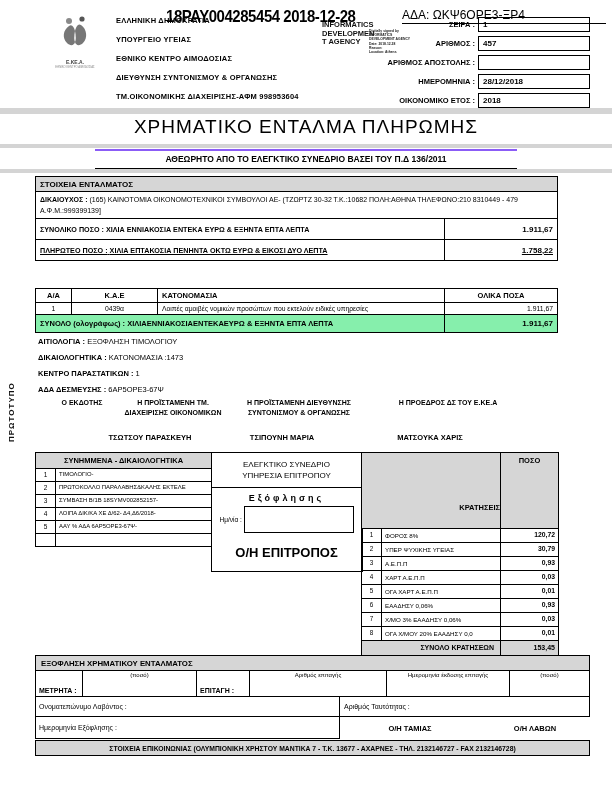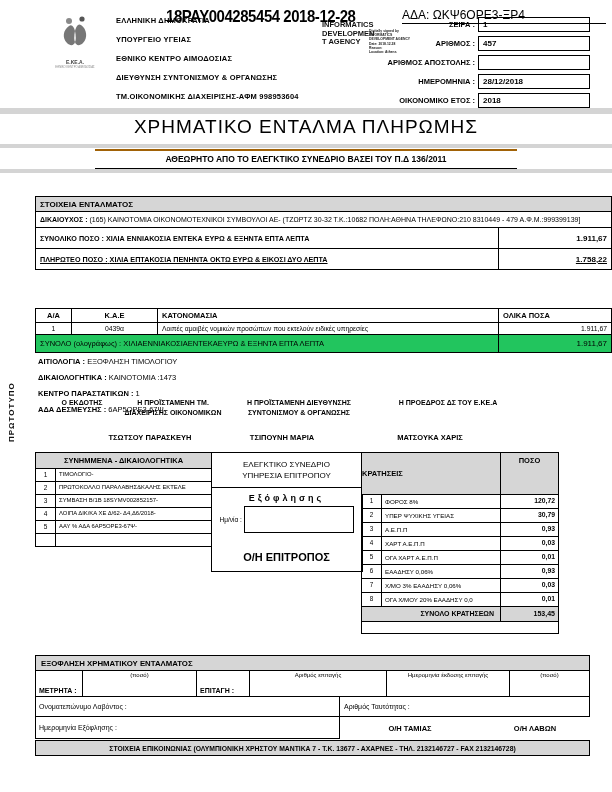--- a/index.html
+++ b/index.html
@@ -19,39 +19,39 @@
   .hlabel{font-size:7.5px;font-weight:bold;margin-right:3px;white-space:nowrap;}
   .hbox{width:106px;height:13px;border:1.3px solid #000;font-size:8px;font-weight:bold;
         display:flex;align-items:center;padding-left:4px;}
   .stamp-big{position:absolute;left:166px;top:7px;font-size:17px;font-weight:bold;
              transform:scaleX(.88);transform-origin:left;white-space:nowrap;letter-spacing:-0.5px;}
   .stamp-ag{position:absolute;left:302px;top:21px;font-size:7.5px;font-weight:bold;line-height:8.5px;color:#111;}
   .stamp-sig{position:absolute;left:349px;top:29px;font-size:3.4px;font-weight:bold;line-height:4.2px;color:#222;width:60px;}
   
   .band{position:absolute;left:0;width:612px;background:#d4d4d4;}
   .doc-title{position:absolute;top:116px;left:0;width:612px;text-align:center;font-size:19px;letter-spacing:1px;}
-  .subtitle{position:absolute;top:149px;left:95px;width:422px;border-top:2px solid #a16207;border-bottom:2px solid #000;
+  .subtitle{position:absolute;top:149px;left:95px;width:422px;border-top:2px solid #8b5cf6;border-bottom:2px solid #000;
             text-align:center;font-size:8.5px;font-weight:bold;padding:3px 0 4px 0;}
   
-  .blk{position:absolute;left:35px;width:577px;box-sizing:border-box;margin-top:20px;}
+  .blk{position:absolute;left:35px;width:523px;box-sizing:border-box;}
   .sechdr{background:#d6d6d6;border:1.5px solid #000;font-size:8px;font-weight:bold;
           padding:2.5px 0 2.5px 4px;box-sizing:border-box;}
   .cellrow{display:flex;border:1.5px solid #000;border-top:none;box-sizing:border-box;}
   .amt{width:113px;border-left:1.5px solid #000;display:flex;align-items:center;justify-content:flex-end;
        padding-right:4px;font-size:8px;font-weight:bold;box-sizing:border-box;}
   .bene{padding:2px 4px;font-size:7px;line-height:11px;}
   .arow-text{flex:1;display:flex;align-items:center;padding-left:4px;font-size:7.2px;font-weight:bold;}
   
   .kae-h{display:flex;border:1.5px solid #000;box-sizing:border-box;font-size:7.5px;font-weight:bold;}
   .kae-r{display:flex;border:1.5px solid #000;border-top:none;box-sizing:border-box;font-size:6.8px;}
   .c-aa{width:36px;border-right:1.5px solid #000;text-align:center;padding:2px 0;box-sizing:border-box;}
   .c-kae{width:86px;border-right:1.5px solid #000;text-align:center;padding:2px 0;box-sizing:border-box;}
   .c-name{flex:1;padding:2px 4px;box-sizing:border-box;}
   .c-amt{width:113px;border-left:1.5px solid #000;text-align:right;padding:2px 4px;box-sizing:border-box;}
-  .kae-t{display:flex;border:1.5px solid #000;border-top:none;background:#22c55e;font-size:7.5px;font-weight:normal;box-sizing:border-box;}
+  .kae-t{display:flex;border:1.5px solid #000;border-top:none;background:#86efac;font-size:7.5px;font-weight:bold;box-sizing:border-box;}
   .kae-t .c-name{padding:4px 4px;}
   .kae-t .c-amt{display:flex;align-items:center;justify-content:flex-end;font-size:8px;}
   
   .iline{font-size:7.5px;height:16px;}
   .iline .lab{font-weight:bold;}
   
   .sig{position:absolute;top:398px;text-align:center;font-size:7px;font-weight:bold;line-height:9.5px;transform:translateX(-50%);}
   .name{position:absolute;top:433px;text-align:center;font-size:7.5px;font-weight:bold;transform:translateX(-50%);white-space:nowrap;}
   .proto{position:absolute;left:7px;top:352px;height:90px;writing-mode:vertical-rl;transform:rotate(180deg);
          font-size:8px;font-weight:bold;letter-spacing:1px;color:#111;}
@@ -62,24 +62,24 @@
   .att-r{display:flex;border:1.5px solid #000;border-top:none;box-sizing:border-box;height:13px;}
   .att-no{width:20px;border-right:1.5px solid #000;text-align:center;font-size:6.5px;padding-top:1.5px;box-sizing:border-box;}
   .att-tx{flex:1;font-size:5.9px;padding:2px 2px 0 3px;white-space:nowrap;overflow:hidden;}
   .court{width:152px;margin-left:-1.5px;border:1.5px solid #000;box-sizing:border-box;height:120px;background:#fff;}
   .court-hd{text-align:center;font-size:8px;line-height:11px;padding-top:6px;height:34px;box-sizing:border-box;}
   .court-div{border-top:1.5px solid #000;}
   .approved{text-align:center;font-size:9px;font-weight:bold;letter-spacing:3px;margin-top:5px;}
   .dline{display:flex;align-items:center;margin-top:3px;padding-left:8px;}
   .dlab{font-size:6.5px;margin-right:2px;}
   .dbox{width:108px;height:25px;border:1.5px solid #000;background:#fff;}
-  .commis{text-align:center;font-size:11px;font-weight:bold;margin-top:18px;}
+  .commis{text-align:center;font-size:13px;font-weight:bold;margin-top:12px;}
   .ded{width:198px;margin-left:-1.5px;box-sizing:border-box;}
   .ded-h{display:flex;border:1.5px solid #000;background:#d6d6d6;font-size:7.5px;font-weight:bold;}
-  .ded-h .dh1{flex:1;text-align:left;padding:16px 0;}
+  .ded-h .dh1{flex:1;text-align:right;padding:16px 0;margin-top:34px;}
   .ded-h .dh2{width:58px;border-left:1.5px solid #000;text-align:center;padding:3px 0;box-sizing:border-box;}
   .ded-r{display:flex;border:1.5px solid #000;border-top:none;height:14px;box-sizing:border-box;}
   .ded-no{width:20px;border-right:1.5px solid #000;text-align:center;font-size:6.3px;padding-top:2px;box-sizing:border-box;}
   .ded-nm{flex:1;font-size:6.2px;padding:2.5px 0 0 3px;white-space:nowrap;overflow:hidden;}
   .ded-am{width:58px;border-left:1.5px solid #000;text-align:right;font-size:6.8px;font-weight:bold;padding:2px 3px 0 0;box-sizing:border-box;}
   .ded-t{display:flex;border:1.5px solid #000;border-top:none;background:#d6d6d6;height:15px;box-sizing:border-box;}
   .ded-t .tl{flex:1;text-align:right;font-size:7px;font-weight:bold;padding:3px 6px 0 0;}
   .ded-t .ta{width:58px;border-left:1.5px solid #000;text-align:right;font-size:7px;font-weight:bold;padding:3px 3px 0 0;box-sizing:border-box;}
   .ded-e{border:1.5px solid #000;border-top:none;height:11px;}
   
@@ -189,42 +189,42 @@
       </div>
       <div class="amt">1.758,22</div>
     </div>
   </div>
 
   <div class="blk" style="top:288px;">
     <div class="kae-h">
       <div class="c-aa">Α/Α</div>
       <div class="c-kae">Κ.Α.Ε</div>
       <div class="c-name">ΚΑΤΟΝΟΜΑΣΙΑ</div>
-      <div class="c-amt" style="text-align:left;">ΟΛΙΚΑ ΠΟΣΑ</div>
+      <div class="c-amt" style="text-align:center;">ΟΛΙΚΑ ΠΟΣΑ</div>
     </div>
     <div class="kae-r">
       <div class="c-aa">1</div>
       <div class="c-kae">0439α</div>
       <div class="c-name">Λοιπές αμοιβές νομικών προσώπων που εκτελούν  ειδικές υπηρεσίες</div>
       <div class="c-amt">1.911,67</div>
     </div>
     <div class="kae-t">
       <div class="c-name">ΣΥΝΟΛΟ (ολογράφως) : ΧΙΛΙΑΕΝΝΙΑΚΟΣΙΑΕΝΤΕΚΑΕΥΡΩ &amp; ΕΞΗΝΤΑ ΕΠΤΑ ΛΕΠΤΑ</div>
       <div class="c-amt">1.911,67</div>
     </div>
   </div>
 
   <div class="blk" style="top:337px;left:38px;">
     <div class="iline">
       <span class="lab">ΑΙΤΙΟΛΟΓΙΑ :</span>
       <span>ΕΞΟΦΛΗΣΗ ΤΙΜΟΛΟΓΙΟΥ</span>
     </div>
     <div class="iline">
       <span class="lab">ΔΙΚΑΙΟΛΟΓΗΤΙΚΑ :</span>
-      <span>ΚΑΙΝΟΤΟΜΙΑ :1473</span>
+      <span>ΚΑΤΟΝΟΜΑΣΙΑ :1473</span>
     </div>
     <div class="iline">
       <span class="lab">ΚΕΝΤΡΟ ΠΑΡΑΣΤΑΤΙΚΩΝ :</span>
       <span>1</span>
     </div>
     <div class="iline">
       <span class="lab">ΑΔΑ ΔΕΣΜΕΥΣΗΣ :</span>
       <span>6ΑΡ5ΟΡΕ3-67Ψ</span>
     </div>
   </div>

